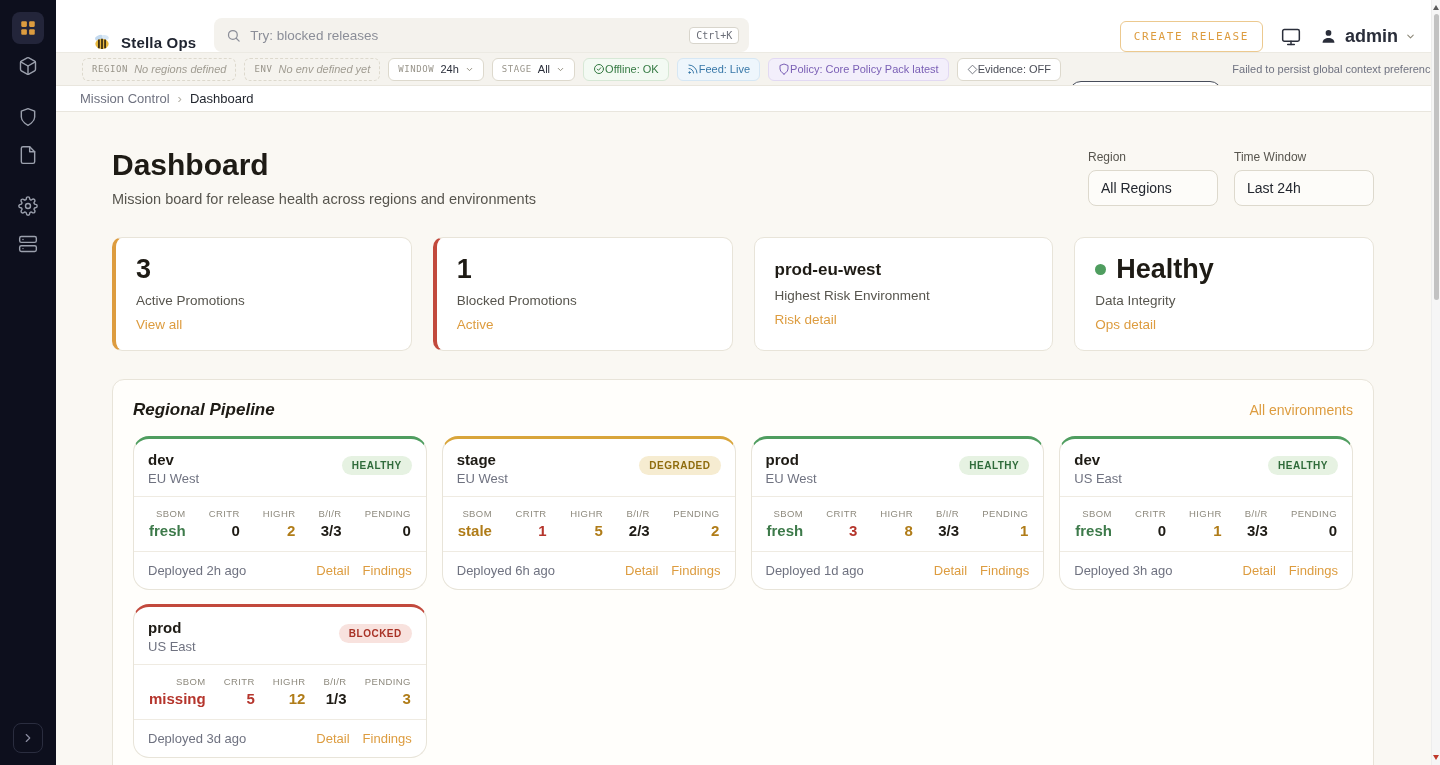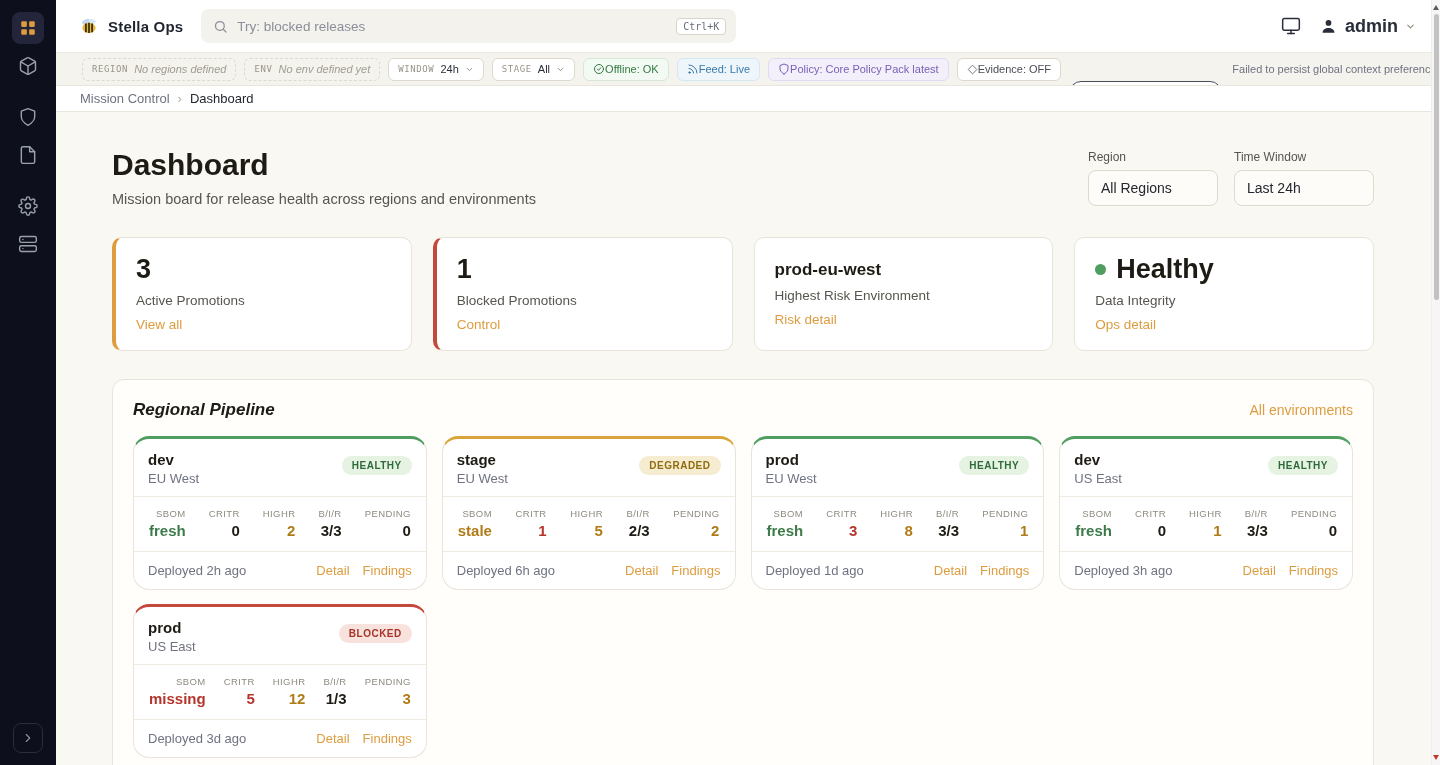--- a/index.html
+++ b/index.html
@@ -12,21 +12,21 @@
   
   .sidebar { width: 56px; flex: 0 0 56px; background: var(--sidebar-bg, #0d0f1d); display: flex; flex-direction: column; align-items: center; padding: 12px 0; }
   .nav-item { width: 32px; height: 32px; border-radius: 8px; display: flex; align-items: center; justify-content: center; color: #9ba0ad; background: transparent; border: none; cursor: pointer; margin-bottom: 6px; }
   .nav-item.active { background: #23253a; color: var(--accent, #e2a33d); }
   .nav-item.group-gap { margin-top: 13px; }
   .collapse-btn { margin-top: auto; margin-bottom: 0; width: 30px; height: 30px; border-radius: 8px; border: 1px solid #2a2d3f; background: transparent; color: #8a8da0; display: flex; align-items: center; justify-content: center; cursor: pointer; }
 
   .shell { flex: 1; display: flex; flex-direction: column; min-width: 0; }
 
   
-  .topbar { height: 52px; flex: 0 0 52px; background: #fff; display: flex; align-items: center; padding: 0 24px 0 23px; }
+  .topbar { height: 52px; flex: 0 0 52px; background: #fff; display: flex; align-items: flex-end; padding: 0 24px 0 36px; }
   .brand { display: flex; align-items: center; gap: 9px; }
   .brand-name { font-size: 15px; font-weight: 700; color: #1f2430; letter-spacing: .2px; }
   .search { margin-left: 18px; width: 535px; height: 34px; background: #f4f2ed; border-radius: 8px; display: flex; align-items: center; gap: 9px; padding: 0 10px 0 12px; }
   .search input { flex: 1; border: none; background: transparent; outline: none; font-size: 13.5px; color: #3a3e48; font-family: inherit; }
   .search input::placeholder { color: #8b8e98; }
   .kbd { font-family: "DejaVu Sans Mono", monospace; font-size: 10px; color: #6b6e78; background: #fff; border: 1px solid #d8d5cc; border-radius: 4px; padding: 2px 6px; }
   .top-actions { margin-left: auto; display: flex; align-items: center; gap: 18px; }
   .create-release { font-family: "DejaVu Sans Mono", monospace; font-size: 11px; letter-spacing: 1.6px; color: var(--accent, #dd9c3f); border: 1px solid #ecc98f; background: #fff; border-radius: 6px; padding: 8px 13px; cursor: pointer; }
   .icon-btn { background: none; border: none; color: #2a2e3a; cursor: pointer; }
   .user-menu { display: flex; align-items: center; gap: 7px; color: #2a2e3a; cursor: pointer; }
@@ -197,20 +197,21 @@
         <svg width="15" height="15" viewBox="0 0 24 24" fill="none" stroke="#8b8e98" stroke-width="2" stroke-linecap="round">
           <circle cx="11" cy="11" r="7"></circle>
             <line x1="21" y1="21" x2="16.3" y2="16.3"></line>
         </svg>
       </span>
       <input placeholder="Try: blocked releases" style="">
       <span class="kbd">Ctrl+K</span>
     </div>
 
     <div class="top-actions">
+      <button class="create-release">CREATE RELEASE</button>
       <button class="icon-btn">
         <span>
           <svg width="20" height="20" viewBox="0 0 24 24" fill="none" stroke="currentColor" stroke-width="1.8" stroke-linecap="round" stroke-linejoin="round">
             <rect x="2" y="3" width="20" height="14" rx="2"></rect>
               <line x1="8" y1="21" x2="16" y2="21"></line>
               <line x1="12" y1="17" x2="12" y2="21"></line>
           </svg>
         </span>
       </button>
       <div class="user-menu">
@@ -332,21 +333,21 @@
 
     <div class="summary-grid">
       <div class="scard" data-tone="amber">
         <div class="scard-value">3</div>
         <div class="scard-label">Active Promotions</div>
         <a class="scard-link">View all</a>
       </div>
       <div class="scard" data-tone="red">
         <div class="scard-value">1</div>
         <div class="scard-label">Blocked Promotions</div>
-        <a class="scard-link">Control</a>
+        <a class="scard-link">Active</a>
       </div>
       <div class="scard" data-tone="none">
         <div class="scard-value small">prod-eu-west</div>
         <div class="scard-label">Highest Risk Environment</div>
         <a class="scard-link">Risk detail</a>
       </div>
       <div class="scard" data-tone="none">
         <div class="scard-value">
           <span class="dot"></span>
           <span>Healthy</span>

